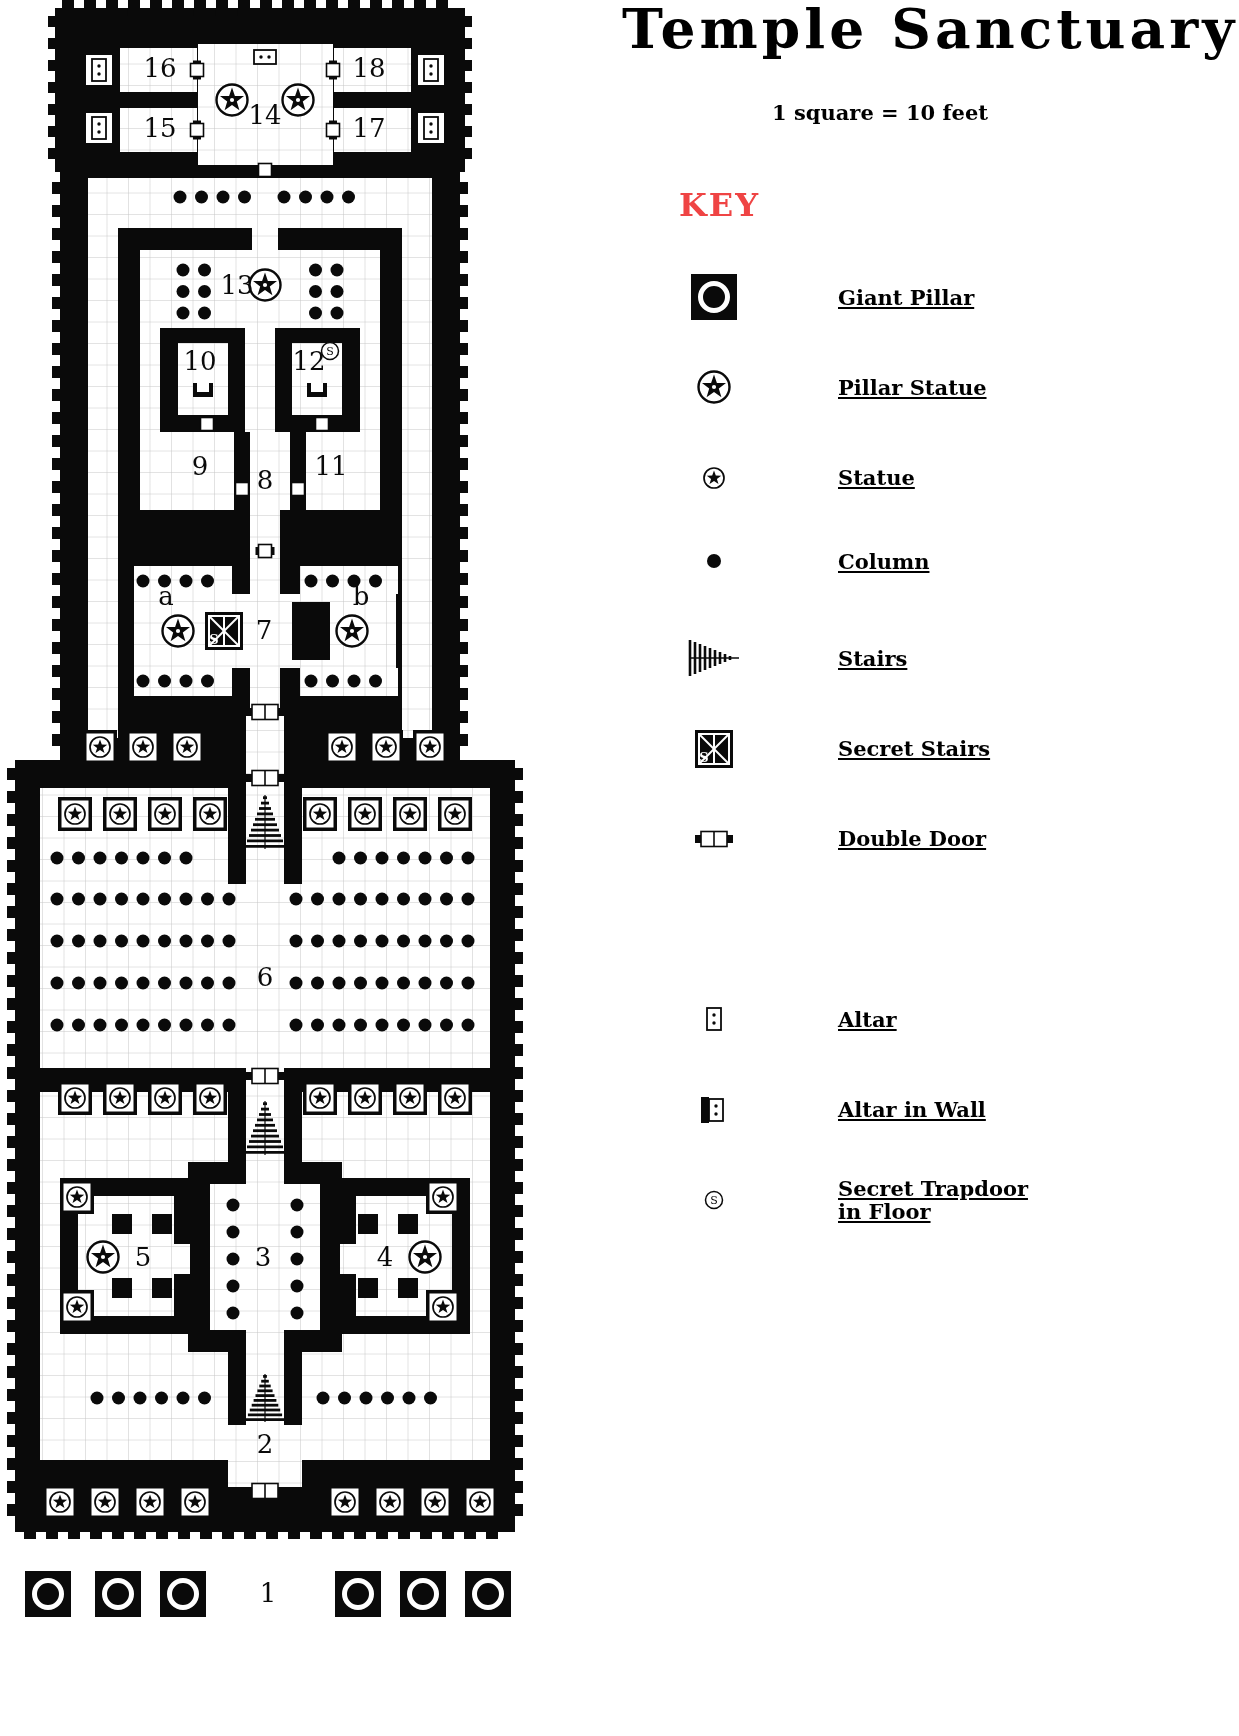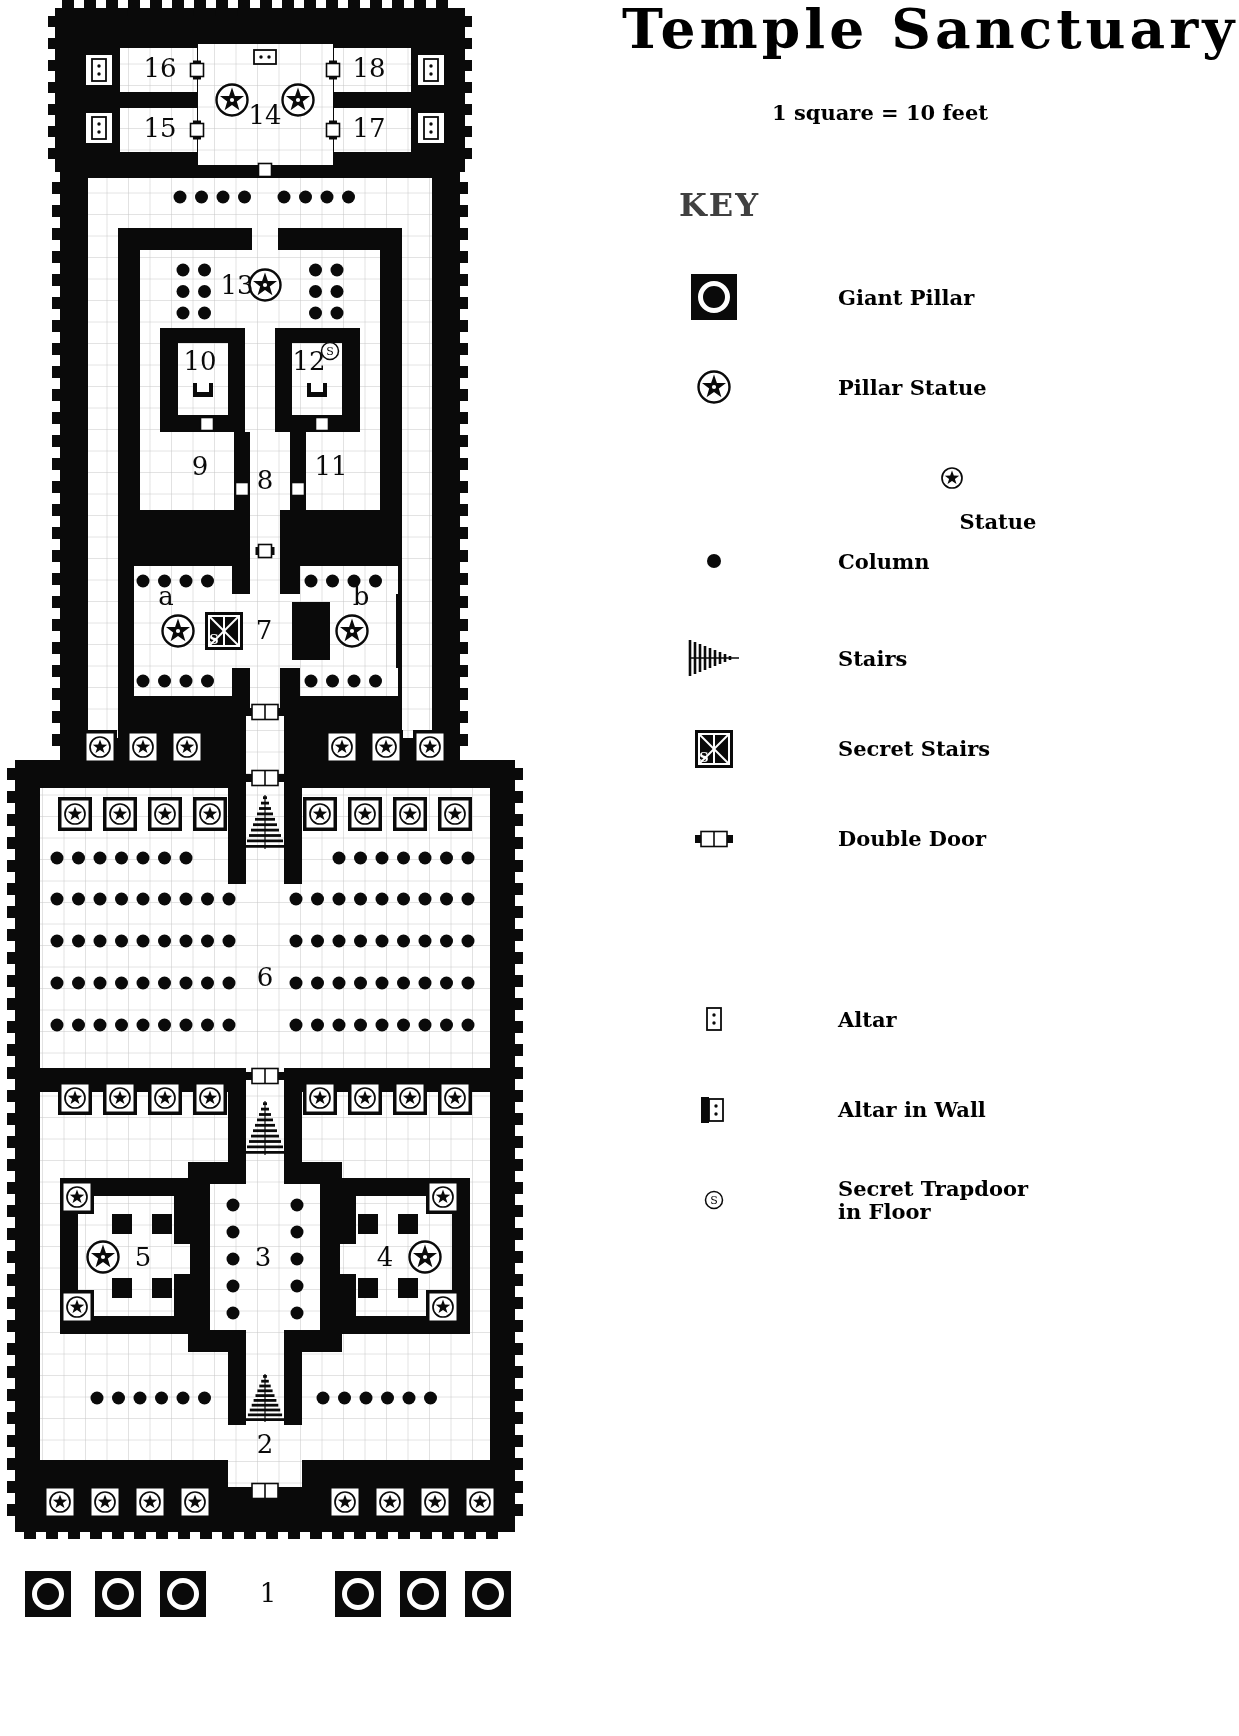--- a/index.html
+++ b/index.html
@@ -5,23 +5,23 @@
   * { margin:0; padding:0; box-sizing:border-box; }
   html,body { width:1239px; height:1736px; background:#ffffff; }
   body { font-family:"DejaVu Serif", serif; position:relative; overflow:hidden; }
   .page { position:absolute; left:0; top:0; width:1239px; height:1736px; background:#ffffff; }
   #map-svg { position:absolute; left:0; top:0; }
   .title { position:absolute; left:622px; top:-4px; width:617px; font-size:55px; font-weight:700;
            letter-spacing:4px; color:#000; white-space:nowrap; }
   .scale-note { position:absolute; left:690px; top:100px; width:380px; text-align:center;
                 font-size:21px; font-weight:700; color:#000; }
   .key-heading { position:absolute; left:679px; top:186px; font-size:32px; font-weight:700;
-                 letter-spacing:2px; color:#404040; }
+                 letter-spacing:2px; color:#ef4444; }
   #key-rows { position:absolute; left:0; top:0; width:100%; height:100%; }
-  .key-row { position:absolute; left:682px; width:540px; height:64px; display:flex; align-items:center; }
+  .key-row { position:absolute; left:682px; width:540px; height:64px; display:flex; align-items:center;text-decoration:underline; }
   .key-icon { width:64px; height:64px; flex:0 0 64px; }
   .key-label { margin-left:92px; font-size:21px; font-weight:700; line-height:23px;
                white-space:pre-line; color:#000; }
 </style>
 </head>
 <body>
 
 <div class="page">
 
   <svg id="map-svg" width="540" height="1640" viewBox="0 0 540 1640" xmlns="http://www.w3.org/2000/svg">
@@ -996,21 +996,21 @@
         <div class="key-label">Giant Pillar</div>
       </div>
       <div class="key-row" style="top: 355.3px;">
         <div class="key-icon"><svg width="64" height="64" viewBox="0 0 64 64">
             <circle cx="32" cy="32" r="15.5" fill="#ffffff" stroke="#0a0a0a" stroke-width="2.4"></circle>
             <path d="M32.0 19.4L34.9 28.0L44.0 28.1L36.8 33.5L39.4 42.2L32.0 37.0L24.6 42.2L27.2 33.5L20.0 28.1L29.1 28.0Z" fill="#0a0a0a"></path>
             <circle cx="32" cy="32" r="2.1" fill="#ffffff"></circle>
           </svg></div>
         <div class="key-label">Pillar Statue</div>
       </div>
-      <div class="key-row" style="top: 445.6px; flex-direction: column;">
+      <div class="key-row" style="top: 445.6px;">
         <div class="key-icon"><svg width="64" height="64" viewBox="0 0 64 64">
             <circle cx="32" cy="32" r="10" fill="#ffffff" stroke="#0a0a0a" stroke-width="1.7"></circle>
             <path d="M32.0 24.4L33.8 29.6L39.2 29.7L34.9 32.9L36.5 38.1L32.0 35.0L27.5 38.1L29.1 32.9L24.8 29.7L30.2 29.6Z" fill="#0a0a0a"></path>
           </svg></div>
         <div class="key-label">Statue</div>
       </div>
       <div class="key-row" style="top: 529px;">
         <div class="key-icon"><svg width="64" height="64" viewBox="0 0 64 64">
             <circle cx="32" cy="32" r="7" fill="#0a0a0a"></circle>
           </svg></div>

